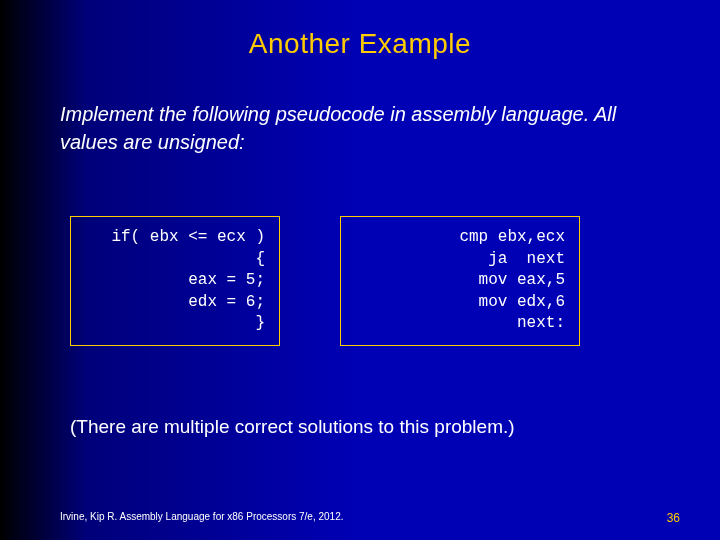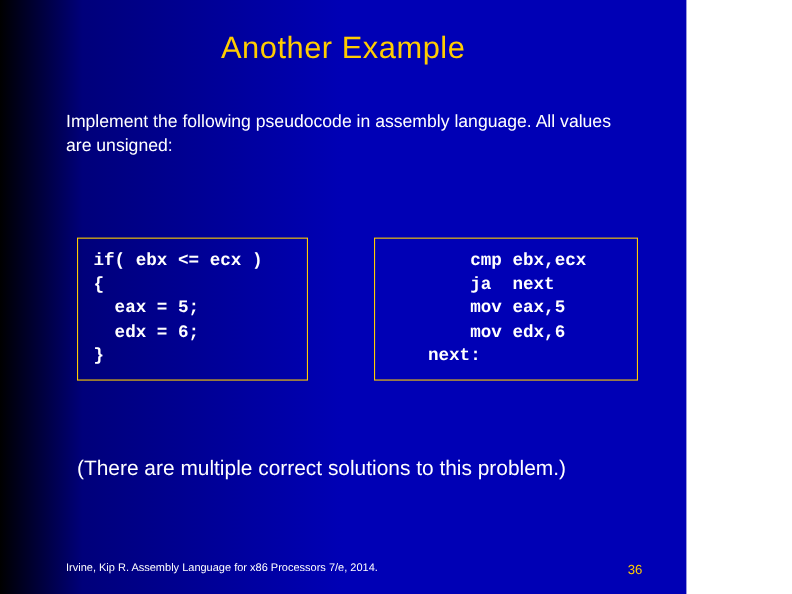--- a/index.html
+++ b/index.html
@@ -4,21 +4,21 @@
 <style>
   html, body {
     margin: 0;
     padding: 0;
     width: 720px;
     height: 540px;
     overflow: hidden;
     font-family: Arial, Helvetica, sans-serif;
   }
   .slide {
-    width: 624px;
+    width: 720px;
     height: 540px;
     background: linear-gradient(to right, #000000 0%, #00007a 12%, #0000b5 50%, #0000b5 100%);
     position: relative;
     color: #ffffff;
     box-sizing: border-box;
   }
   .title {
     position: absolute;
     top: 28px;
     left: 0;
@@ -27,41 +27,43 @@
     color: #ffcc00;
     font-size: 28px;
     letter-spacing: 0.5px;
   }
   .description {
     position: absolute;
     top: 100px;
     left: 60px;
     right: 50px;
     color: #ffffff;
-    font-size: 16px;
+    font-size: 20px;
     line-height: 1.4;
+    font-style: italic;
   }
   .code-boxes {
     position: absolute;
     top: 216px;
     left: 70px;
     display: flex;
     gap: 60px;
   }
   .code-box {
     border: 1px solid #ffcc00;
     padding: 10px 14px;
     font-family: "Courier New", Courier, monospace;
     font-size: 16px;
-    font-weight: bold;
+    font-weight: normal;
     line-height: 1.35;
     white-space: pre;
     color: #ffffff;
     min-width: 210px;
     box-sizing: border-box;
+    text-align: right;
   }
   .code-box.right {
     min-width: 240px;
     padding-left: 48px;
   }
   .note {
     position: absolute;
     top: 400px;
     left: 70px;
     right: 50px;
@@ -101,17 +103,17 @@
 }</div>
     <div class="code-box right">    cmp ebx,ecx
     ja  next
     mov eax,5
     mov edx,6
 next:</div>
   </div>
 
   <div class="note">(There are multiple correct solutions to this problem.)</div>
 
-  <div class="footer-left">Irvine, Kip R. Assembly Language for x86 Processors 7/e, 2014.</div>
+  <div class="footer-left">Irvine, Kip R. Assembly Language for x86 Processors 7/e, 2012.</div>
 
   <div class="page-number">36</div>
 
 </div>
 
 </body></html>

